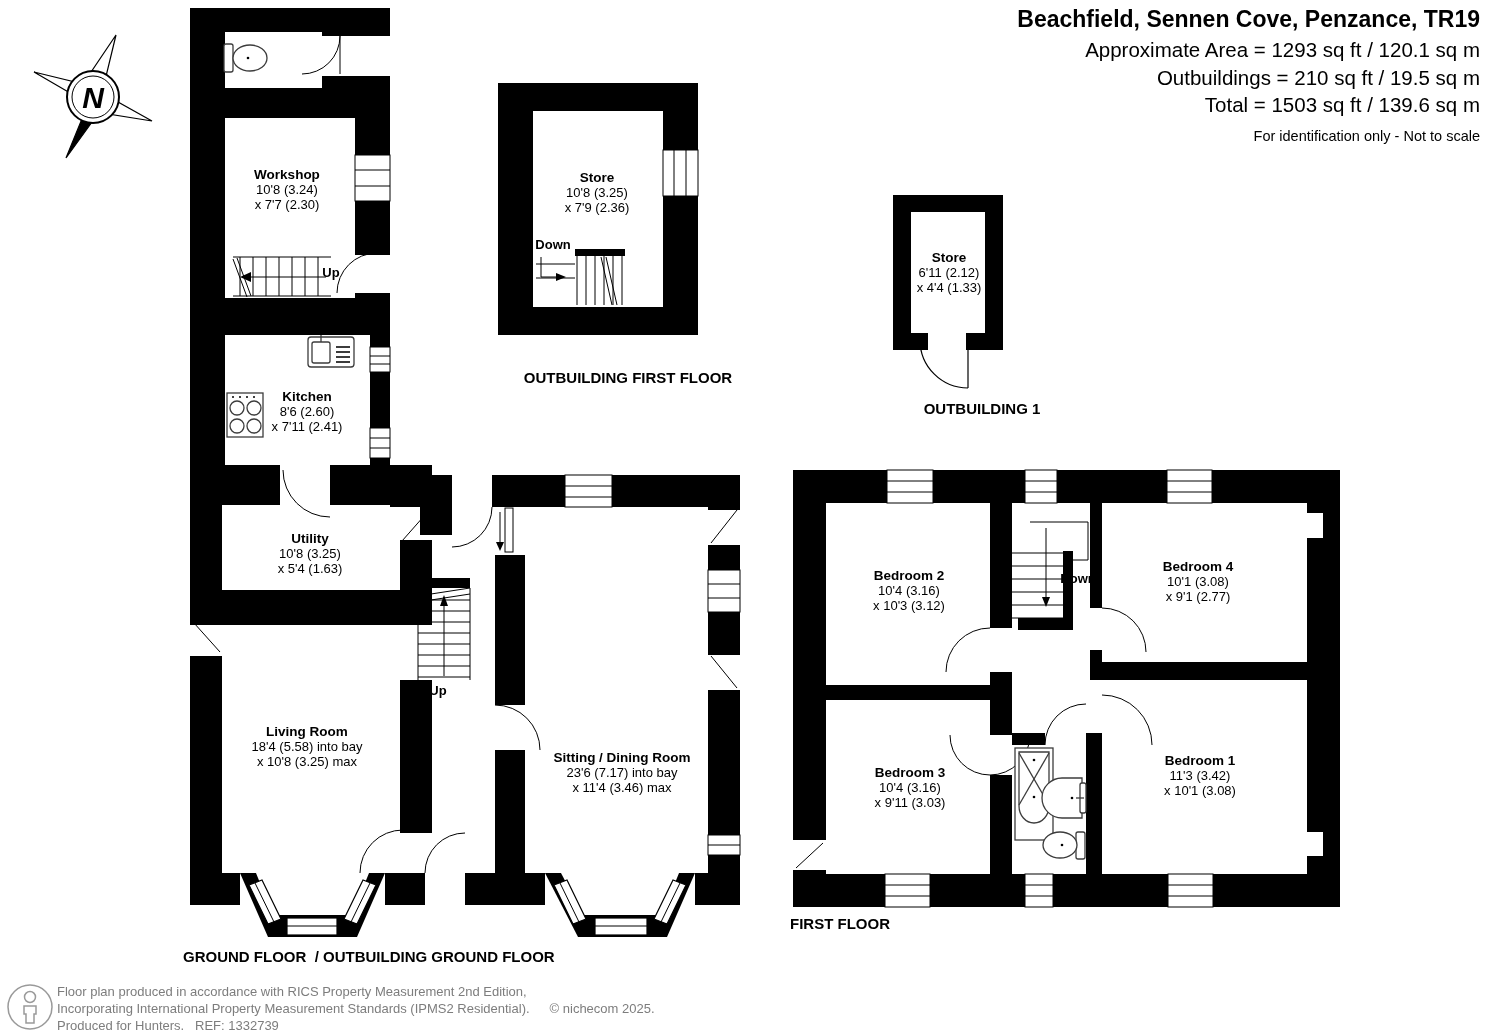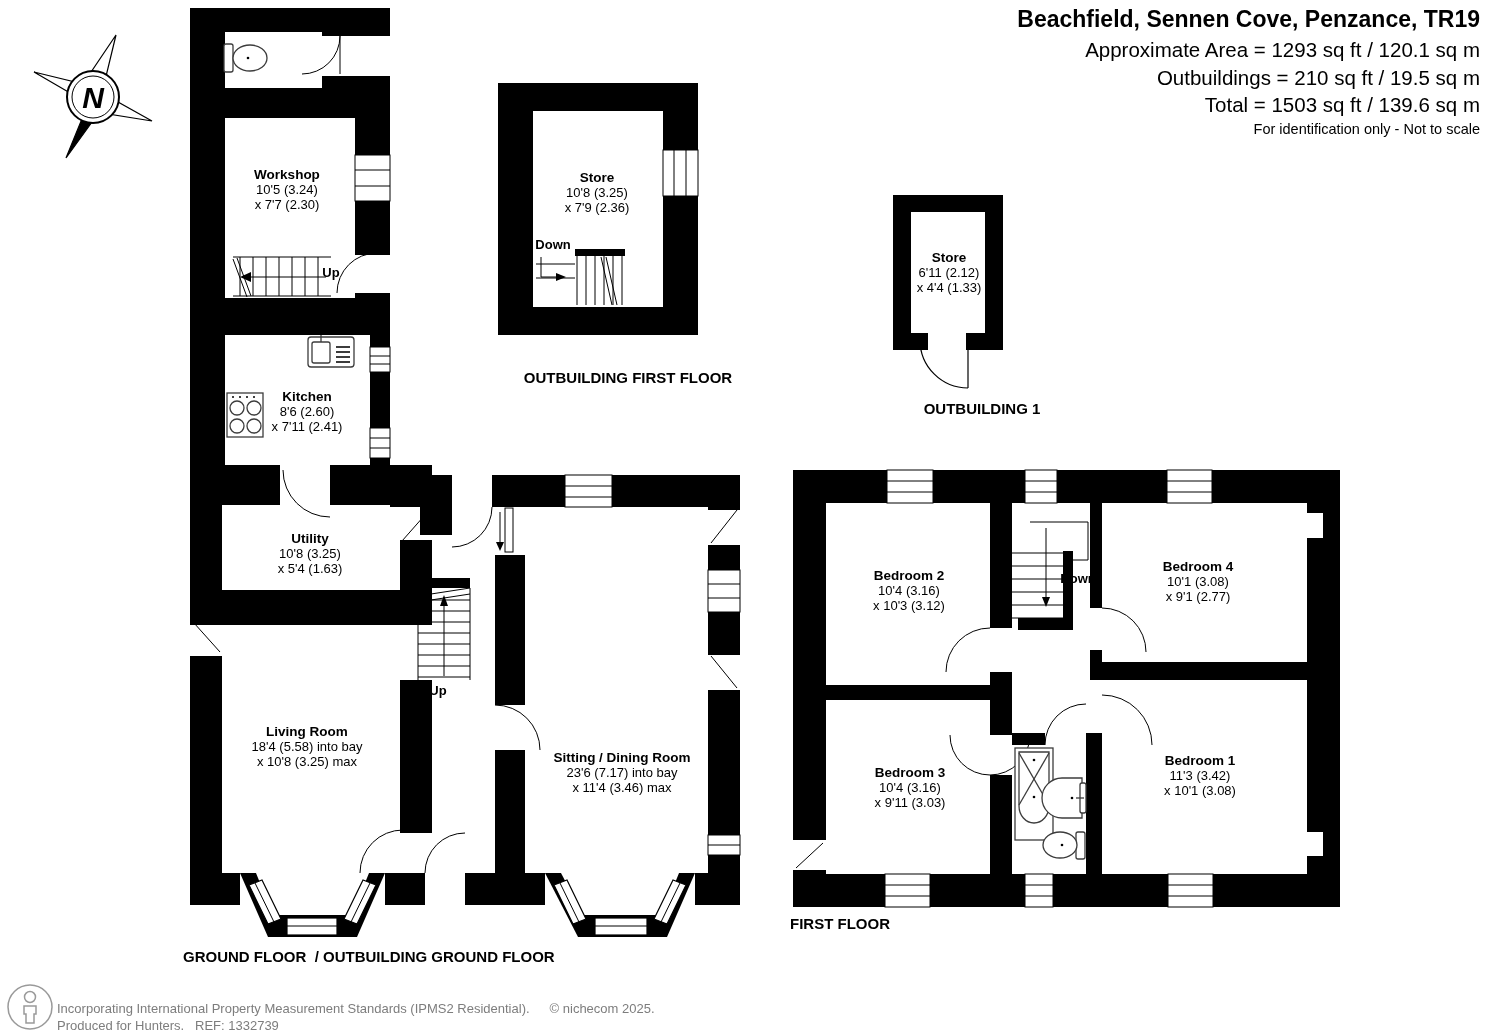--- a/index.html
+++ b/index.html
@@ -10,21 +10,21 @@
   html,body{margin:0;padding:0;background:#ffffff;}
   .canvas{
     position:relative;width:1488px;height:1032px;background:#fff;
     font-family:"Liberation Sans", sans-serif;color:#000;overflow:hidden;
   }
   .plan-svg{position:absolute;left:0;top:0;}
   
   .header{position:absolute;top:2px;right:8px;text-align:right;}
   .title{font-size:23px;font-weight:bold;letter-spacing:0px;line-height:34px;}
   .area-line{font-size:20.5px;line-height:27.5px;}
-  .note{font-size:14.5px;line-height:20px;}
+  .note{font-size:14.5px;line-height:20px;margin-top:7px;}
   
   .room-label{position:absolute;transform:translateX(-50%);text-align:center;white-space:nowrap;}
   .rname{font-size:13.5px;font-weight:bold;line-height:15px;}
   .rdim{font-size:13px;line-height:15px;}
   .small-bold{position:absolute;transform:translateX(-50%);font-size:13px;font-weight:bold;white-space:nowrap;}
   .floor-label{position:absolute;font-size:15px;font-weight:bold;white-space:pre;}
   .floor-label.centered{transform:translateX(-50%);margin-left:32px;}
   
   .footer-text{position:absolute;left:57px;top:983px;font-size:13px;line-height:17px;color:var(--footer);white-space:pre-wrap;}
   .footer-text .cpy{margin-left:20px;}
@@ -320,21 +320,21 @@
 <div class="header">
   <div class="title">Beachfield, Sennen Cove, Penzance, TR19</div>
   <div class="area-line">Approximate Area = 1293 sq ft / 120.1 sq m</div>
   <div class="area-line">Outbuildings = 210 sq ft / 19.5 sq m</div>
   <div class="area-line">Total = 1503 sq ft / 139.6 sq m</div>
   <div class="note">For identification only - Not to scale</div>
 </div>
 
 <div class="room-label" style="left:287px;top:167px">
   <div class="rname">Workshop</div>
-  <div class="rdim">10'5 (3.24)</div>
+  <div class="rdim">10'8 (3.24)</div>
   <div class="rdim">x 7'7 (2.30)</div>
 </div>
 <div class="room-label" style="left:307px;top:389px">
   <div class="rname">Kitchen</div>
   <div class="rdim">8'6 (2.60)</div>
   <div class="rdim">x 7'11 (2.41)</div>
 </div>
 <div class="room-label" style="left:310px;top:531px">
   <div class="rname">Utility</div>
   <div class="rdim">10'8 (3.25)</div>
@@ -384,15 +384,15 @@
 <div class="small-bold" style="left:331px;top:265px">Up</div>
 <div class="small-bold" style="left:438px;top:683px">Up</div>
 <div class="small-bold" style="left:553px;top:237px">Down</div>
 <div class="small-bold" style="left:1078px;top:571px">Down</div>
 
 <div class="floor-label" style="left:183px;top:948px">GROUND FLOOR  / OUTBUILDING GROUND FLOOR</div>
 <div class="floor-label centered" style="left:596px;top:369px">OUTBUILDING FIRST FLOOR</div>
 <div class="floor-label centered" style="left:950px;top:400px">OUTBUILDING 1</div>
 <div class="floor-label" style="left:790px;top:915px">FIRST FLOOR</div>
 
-<div class="footer-text"><br><span>Incorporating International Property Measurement Standards (IPMS2 Residential).</span><span class="cpy">© nichecom 2025.</span><br><span>Produced for Hunters.   REF: 1332739</span></div>
+<div class="footer-text"><span>Floor plan produced in accordance with RICS Property Measurement 2nd Edition,</span><br><span>Incorporating International Property Measurement Standards (IPMS2 Residential).</span><span class="cpy">© nichecom 2025.</span><br><span>Produced for Hunters.   REF: 1332739</span></div>
 
 </div>
 
 </body></html>

